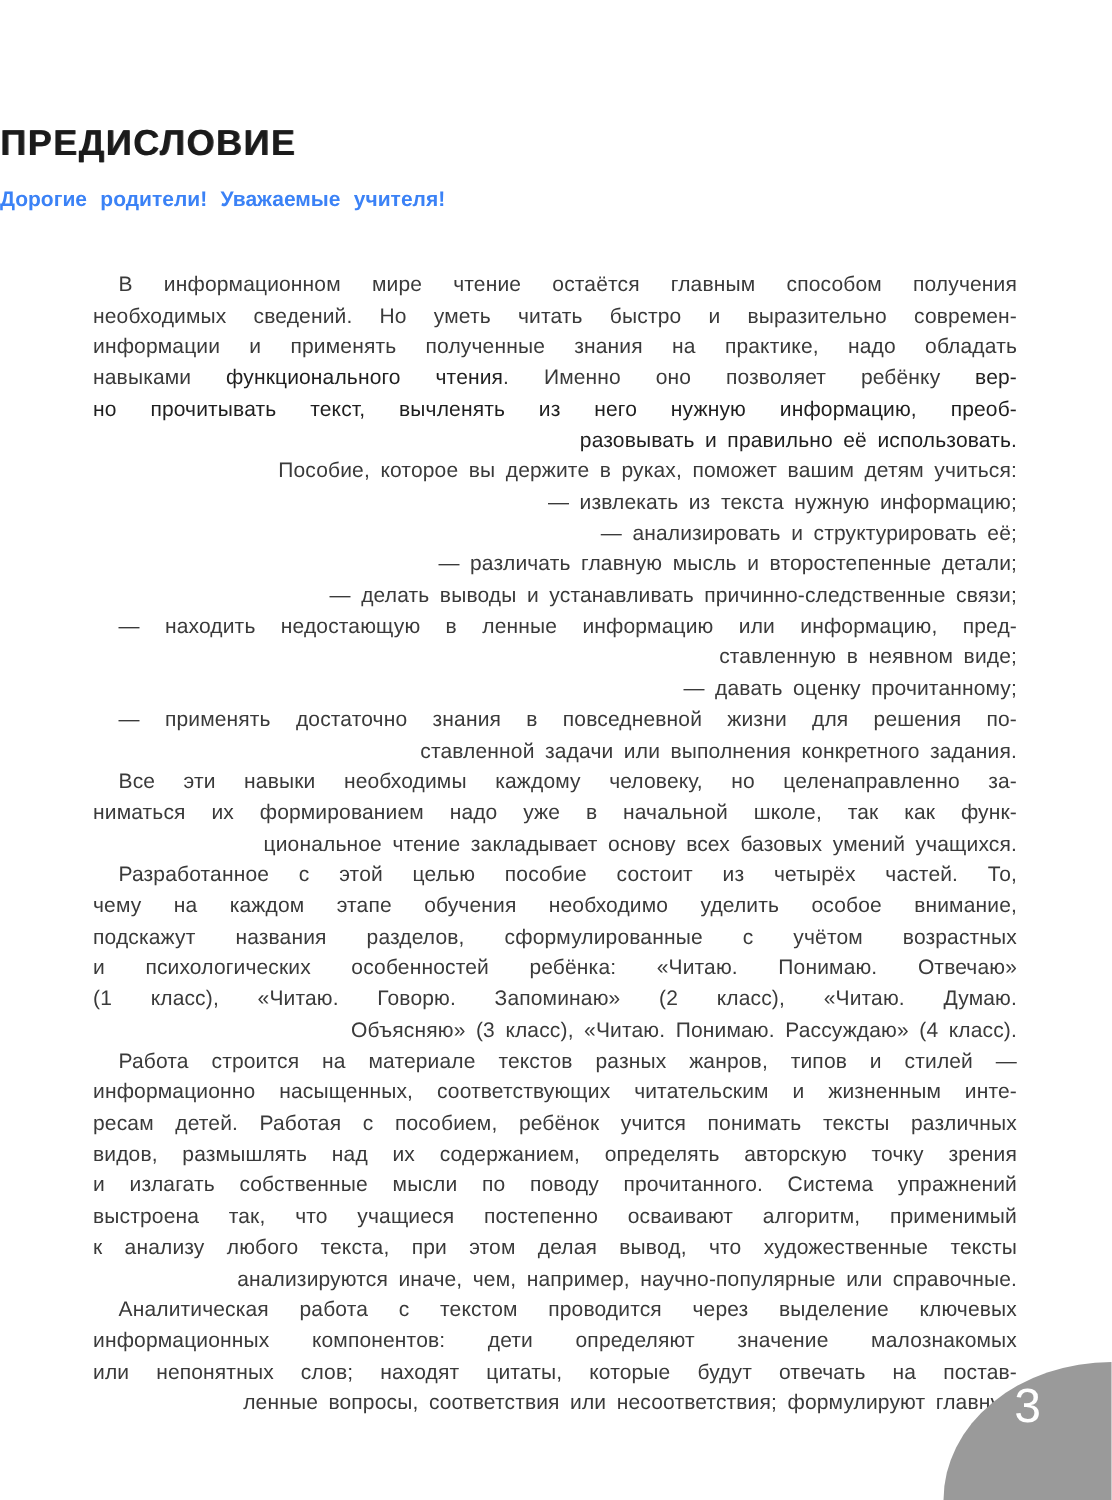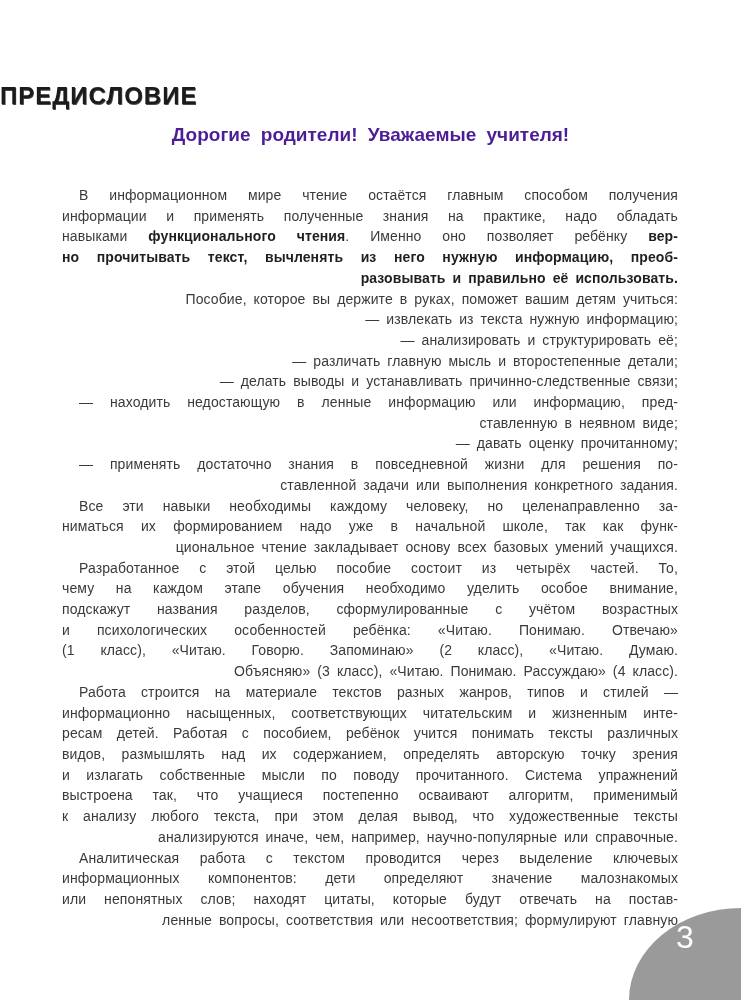--- a/index.html
+++ b/index.html
@@ -17,25 +17,24 @@
     text-align: left;
     font-size: 24px;
     font-weight: bold;
     letter-spacing: 1px;
     color: #1b1b1b;
     text-shadow: 0.6px 0.6px 0 #4a4a4a;
   }
 
   .subtitle {
     margin-top: 14px;
-    text-align: center;
-    font-size: 19px;
+    font-size: 14px;
     font-weight: bold;
     word-spacing: 5px;
-    color: #4c1d95;
+    color: #3b82f6;
   }
 
   .bodytext {
     margin: 39px auto 0 62px;
     width: 616px;
     font-size: 14px;
     color: var(--text, #3a3a3a);
   }
   .para { margin: 0; }
   .line {
@@ -43,21 +42,21 @@
     word-spacing: 3px;
     letter-spacing: 0.1px;
     text-align: right;
   }
   .line.just {
     text-align: justify;
     text-align-last: justify;
     word-spacing: 0;
   }
   .line.ind { padding-left: 17px; }
-  .b { font-weight: bold; color: var(--boldtext, #1f1f1f); }
+  .b { font-weight: normal; color: var(--boldtext, #1f1f1f); }
 
   .corner {
     position: absolute;
     right: 0; bottom: 0;
     width: 112px; height: 92px;
     background: var(--corner, #9a9a9a);
     border-top-left-radius: 100% 100%;
   }
   .pagenum {
     position: absolute;
@@ -73,20 +72,21 @@
 
 <div class="page">
 
   <div class="title">ПРЕДИСЛОВИЕ</div>
 
   <div class="subtitle">Дорогие  родители!  Уважаемые  учителя!</div>
 
   <div class="bodytext">
       <div class="para">
         <div class="line just ind"><span>В информационном мире чтение остаётся главным способом получения</span></div>
+        <div class="line just"><span>необходимых сведений. Но уметь читать быстро и выразительно современ-</span></div>
         <div class="line just"><span>информации и применять полученные знания на практике, надо обладать</span></div>
         <div class="line just"><span>навыками </span><span class="b">функционального чтения</span><span>. Именно оно позволяет ребёнку </span><span class="b">вер-</span></div>
         <div class="line just"><span class="b">но прочитывать текст, вычленять из него нужную информацию, преоб-</span></div>
         <div class="line"><span class="b">разовывать и правильно её использовать.</span></div>
       </div>
       <div class="para">
         <div class="line ind"><span>Пособие, которое вы держите в руках, поможет вашим детям учиться:</span></div>
       </div>
       <div class="para">
         <div class="line ind"><span>— извлекать из текста нужную информацию;</span></div>

